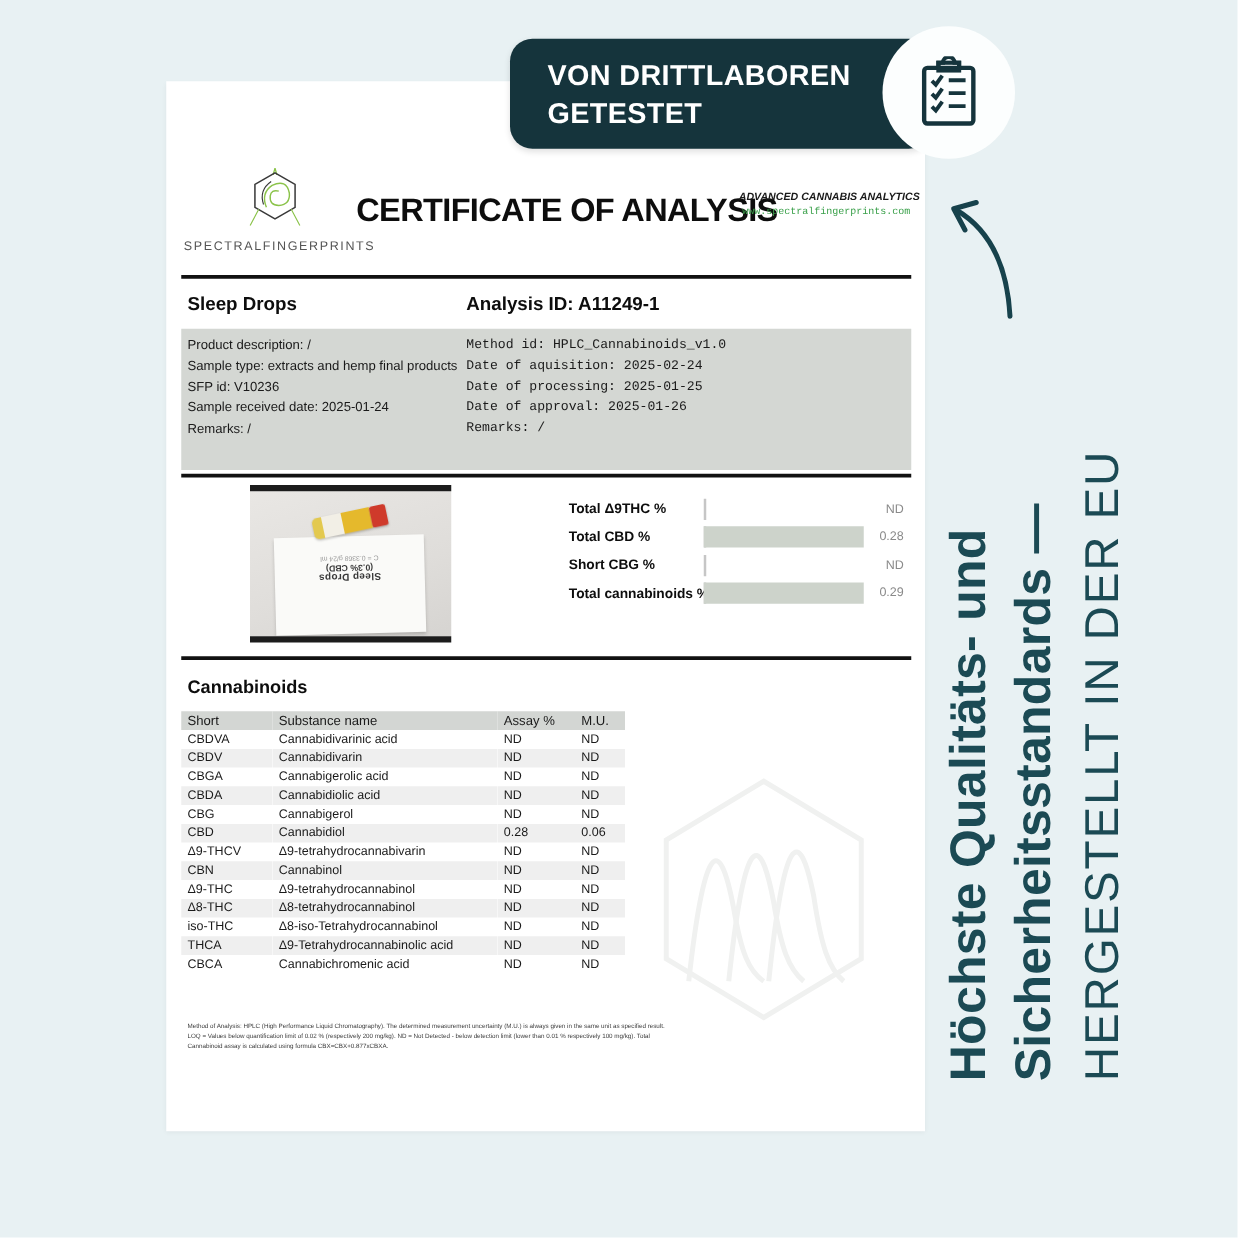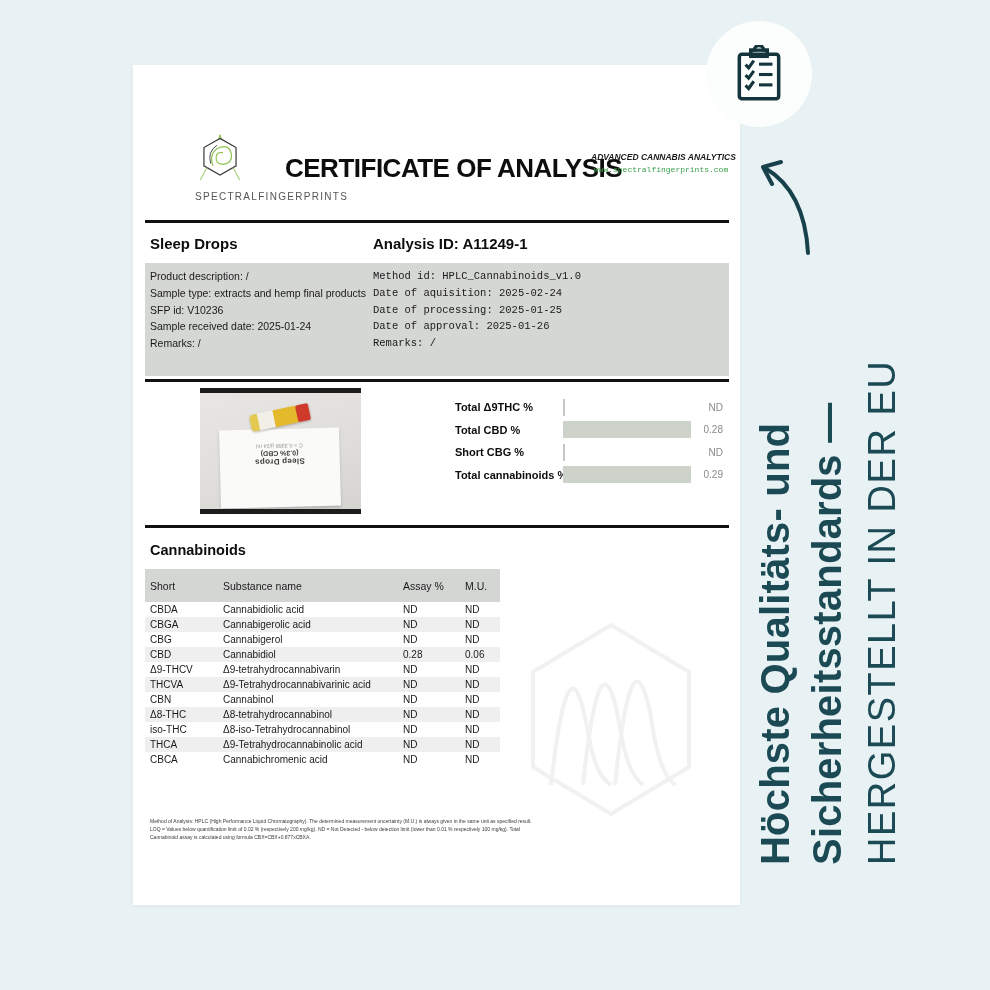--- a/index.html
+++ b/index.html
@@ -5,21 +5,21 @@
   * { margin:0; padding:0; box-sizing:border-box; }
   html,body { width:990px; height:990px; }
   body { font-family:"Liberation Sans", sans-serif; }
   .canvas { position:absolute; inset:0; width:990px; height:990px; background:#e8f1f3; overflow:hidden; }
 
   
   .doc { position:absolute; left:133px; top:65px; width:607px; height:840px; background:#ffffff;
          box-shadow:0 1px 4px rgba(0,0,0,0.05); z-index:1; }
 
   .logo-wrap { position:absolute; left:14px; top:68px; width:146px; text-align:center; }
-  .logo-text { font-size:10px; letter-spacing:1.3px; color:#555; font-weight:300; margin-top:2px; white-space:nowrap;margin-left:48px; }
+  .logo-text { font-size:10px; letter-spacing:1.3px; color:#555; font-weight:300; margin-top:2px; white-space:nowrap; }
 
   .coa-title { position:absolute; left:152px; top:88px; width:306px; text-align:center;
                font-size:26px; font-weight:bold; color:#0d0d0d; letter-spacing:-0.5px; white-space:nowrap; }
 
   .tagline-wrap { position:absolute; left:458px; top:87px; width:140px; text-align:center; }
   .tagline { font-size:8.5px; font-style:italic; font-weight:bold; color:#1a1a1a; white-space:nowrap; }
   .website { font-size:8px; color:#3aa04a; margin-top:3px;font-family:Liberation Mono, monospace; }
 
   .rule { position:absolute; left:12px; width:584px; height:3px; background:#111; }
   .rule1 { top:155px; } .rule2 { top:314px; } .rule3 { top:460px; }
@@ -57,21 +57,21 @@
   .tlabel { width:108px; font-size:11px; font-weight:bold; color:#0d0d0d; white-space:nowrap; }
   .tbar { width:128px; height:17px; position:relative; }
   .tick { position:absolute; left:0; top:0; width:1.5px; height:100%; background:#c6c6c6; }
   .fill { position:absolute; left:0; top:0; height:100%; background:#cdd3cb; }
   .tvalue { flex:1; text-align:right; font-size:10px; color:#8a8a8a; }
 
   .section-title { position:absolute; left:17px; top:477px; font-size:14.5px; font-weight:bold; color:#0d0d0d; }
 
   table.cann { position:absolute; left:12px; top:504px; width:355px; border-collapse:collapse;
                table-layout:fixed; font-size:10px; z-index:2; }
-  table.cann th { background:#d3d6d3; font-weight:normal; text-align:left; height:33px;
+  table.cann th { background:#d3d6d3; font-weight:normal; text-align:left; height:15px;
                   padding:0 0 0 5px; font-size:10.5px; color:#1a1a1a; }
   table.cann td { height:15px; padding:0 0 0 5px; color:#1a1a1a; white-space:nowrap; overflow:hidden; }
   table.cann tbody tr:nth-child(even) td { background:#efefef; }
 
   .footnote { position:absolute; left:17px; top:752px; width:392px; font-size:5px; line-height:1.6; color:#3a3a3a; }
 
   .watermark { position:absolute; left:388px; top:552px; width:180px; height:205px; z-index:0; }
 
   
   .banner { position:absolute; left:408px; top:31px; width:337px; height:88px; background:#15343c;
@@ -210,28 +210,40 @@
       <thead>
         <tr>
           <th>Short</th>
           <th>Substance name</th>
           <th>Assay %</th>
           <th>M.U.</th>
         </tr>
       </thead>
       <tbody>
           <tr>
+            <td>CBDVA</td>
+            <td>Cannabidivarinic acid</td>
+            <td>ND</td>
+            <td>ND</td>
+          </tr>
+          <tr>
+            <td>CBDV</td>
+            <td>Cannabidivarin</td>
+            <td>ND</td>
+            <td>ND</td>
+          </tr>
+          <tr>
+            <td>CBGA</td>
+            <td>Cannabigerolic acid</td>
+            <td>ND</td>
+            <td>ND</td>
+          </tr>
+          <tr>
             <td>CBDA</td>
             <td>Cannabidiolic acid</td>
-            <td>ND</td>
-            <td>ND</td>
-          </tr>
-          <tr>
-            <td>CBGA</td>
-            <td>Cannabigerolic acid</td>
             <td>ND</td>
             <td>ND</td>
           </tr>
           <tr>
             <td>CBG</td>
             <td>Cannabigerol</td>
             <td>ND</td>
             <td>ND</td>
           </tr>
           <tr>
@@ -240,32 +252,32 @@
             <td>0.28</td>
             <td>0.06</td>
           </tr>
           <tr>
             <td>Δ9-THCV</td>
             <td>Δ9-tetrahydrocannabivarin</td>
             <td>ND</td>
             <td>ND</td>
           </tr>
           <tr>
-            <td>THCVA</td>
-            <td>Δ9-Tetrahydrocannabivarinic acid</td>
-            <td>ND</td>
-            <td>ND</td>
-          </tr>
-          <tr>
             <td>CBN</td>
             <td>Cannabinol</td>
             <td>ND</td>
             <td>ND</td>
           </tr>
           <tr>
+            <td>Δ9-THC</td>
+            <td>Δ9-tetrahydrocannabinol</td>
+            <td>ND</td>
+            <td>ND</td>
+          </tr>
+          <tr>
             <td>Δ8-THC</td>
             <td>Δ8-tetrahydrocannabinol</td>
             <td>ND</td>
             <td>ND</td>
           </tr>
           <tr>
             <td>iso-THC</td>
             <td>Δ8-iso-Tetrahydrocannabinol</td>
             <td>ND</td>
             <td>ND</td>
@@ -281,20 +293,24 @@
             <td>Cannabichromenic acid</td>
             <td>ND</td>
             <td>ND</td>
           </tr>
         </tbody>
     </table>
 
     <div class="footnote">Method of Analysis: HPLC (High Performance Liquid Chromatography). The determined measurement uncertainty (M.U.) is always given in the same unit as specified result. LOQ = Values below quantification limit of 0.02 % (respectively 200 mg/kg). ND = Not Detected - below detection limit (lower than 0.01 % respectively 100 mg/kg). Total Cannabinoid assay is calculated using formula CBX=CBX+0.877xCBXA.</div>
   </div>
 
+  <div class="banner">
+    <div class="banner-line">VON DRITTLABOREN</div>
+    <div class="banner-line">GETESTET</div>
+  </div>
 
   <div class="badge-circle">
     <svg width="48" height="58" viewBox="0 0 46 56" fill="none" stroke="#15343c">
       <rect x="4" y="9" width="38" height="43" rx="2.5" stroke-width="3.4"></rect>
       <path d="M15 9 V5 H18.5 A4.5 4.5 0 0 1 27.5 5 H31 V9" stroke-width="3.2"></path>
       <rect x="15" y="5" width="16" height="6" stroke-width="3.2"></rect>
       <polyline points="10,19 13,22 18,15" stroke-width="3"></polyline>
       <polyline points="10,29 13,32 18,25" stroke-width="3"></polyline>
       <polyline points="10,39 13,42 18,35" stroke-width="3"></polyline>
       <line x1="23" y1="18.5" x2="36" y2="18.5" stroke-width="3"></line>

